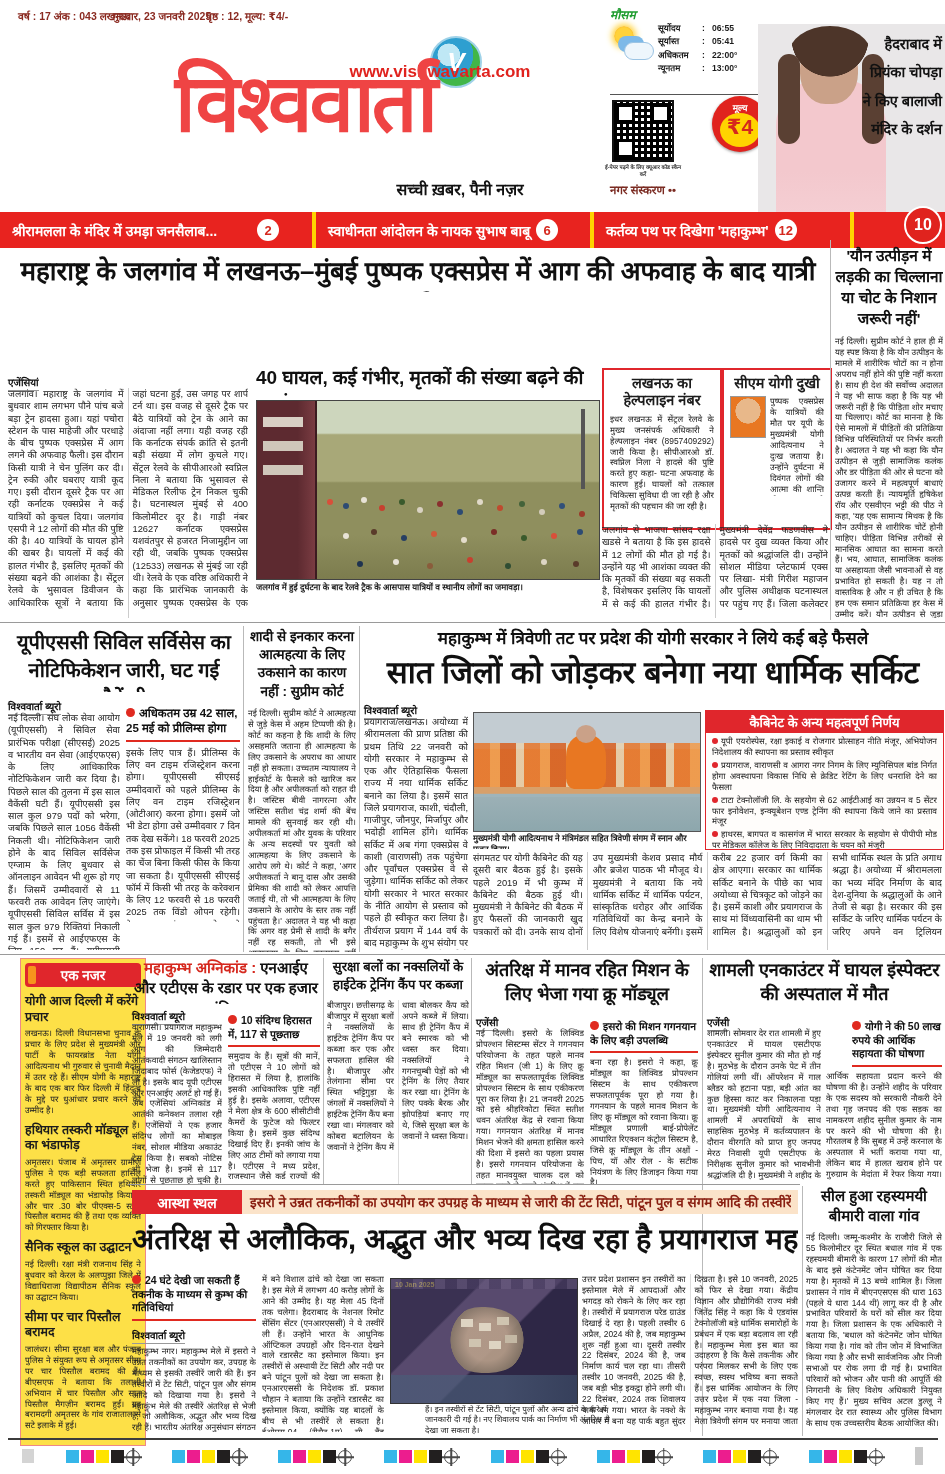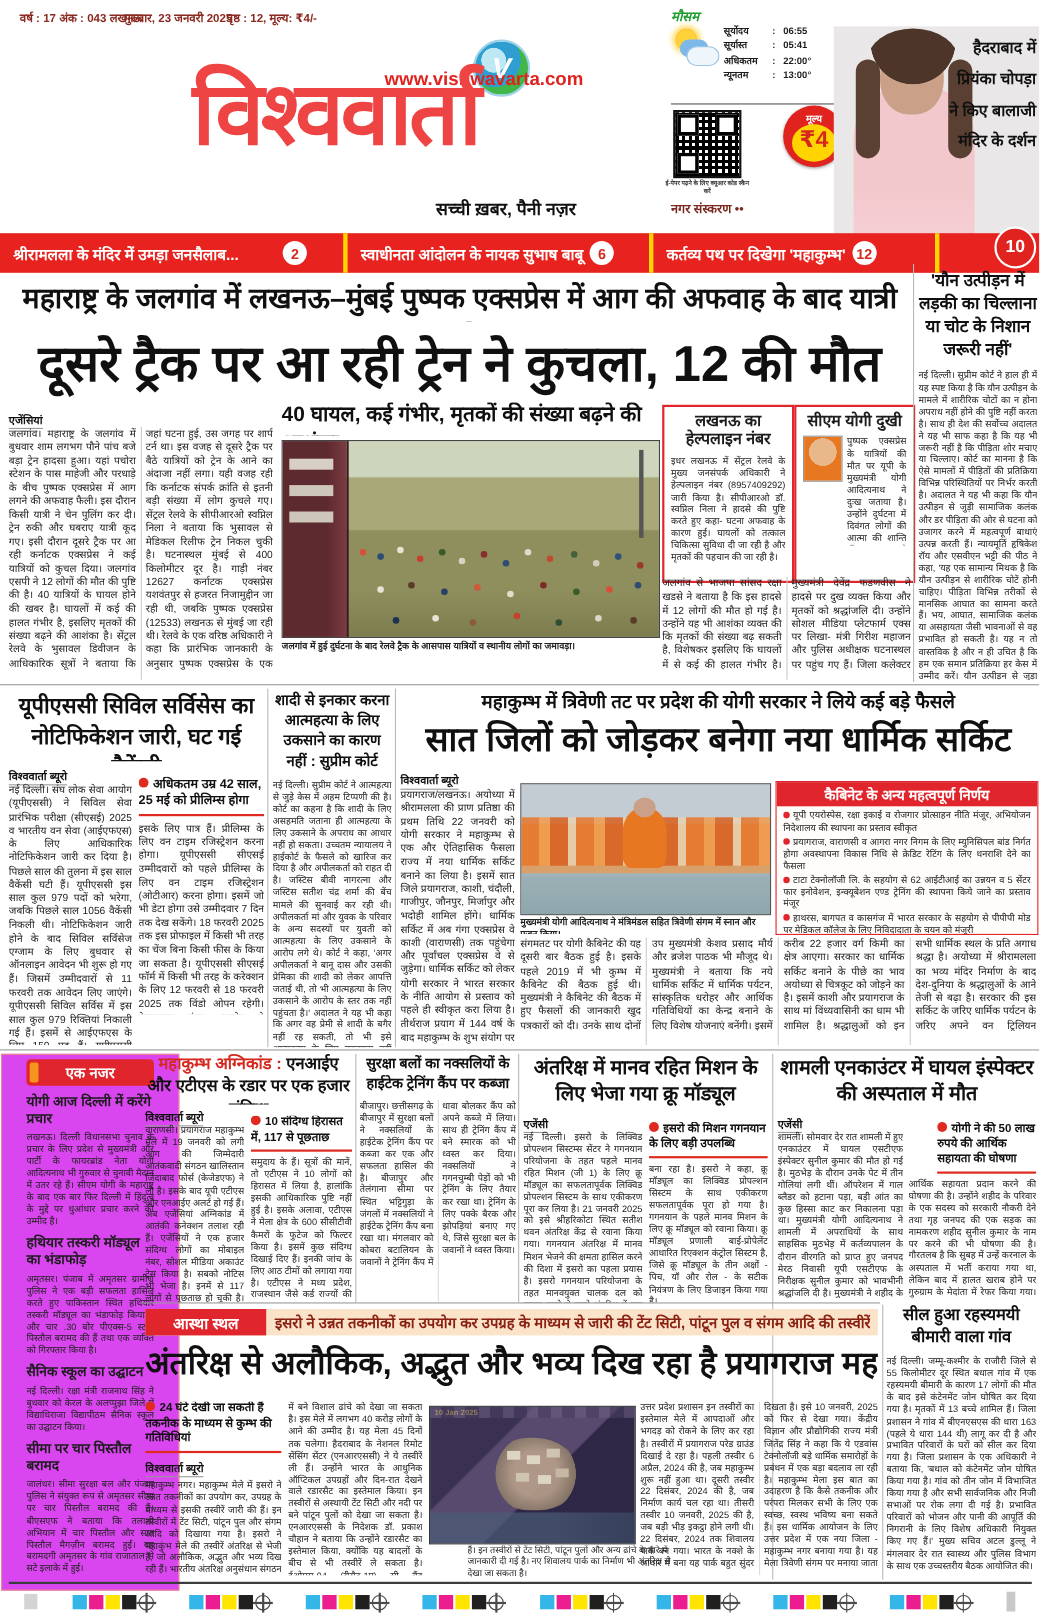--- a/index.html
+++ b/index.html
@@ -121,21 +121,20 @@
     </div>
     <div style="width:4px;height:36px;background:#ffd400;"></div>
     <div class="nav-item" style="width:244px;padding-left:12px;">
       <span>कर्तव्य पथ पर दिखेगा 'महाकुम्भ'</span>
       <span class="pgnum">12</span>
     </div>
     <div style="width:4px;height:36px;background:#ffd400;"></div>
   </div>
 
   <div class="abs hl center" style="left:8px;top:254px;width:820px;font-size:26px;line-height:1.35;overflow:hidden;height:38px;">महाराष्ट्र के जलगांव में लखनऊ–मुंबई पुष्पक एक्सप्रेस में आग की अफवाह के बाद यात्री कूदे</div>
-  <div class="abs hl center" style="left:8px;top:296px;width:820px;font-size:46px;font-weight:900;line-height:68px;height:70px;overflow:hidden;white-space:nowrap;">दूसरे ट्रैक पर आ रही ट्रेन ने कुचला, 12 की मौत</div>
 
   <div class="abs" style="left:8px;top:372px;"><span class="byline">एजेंसियां</span></div>
   <div class="abs body-txt" style="left:8px;top:388px;width:240px;height:230px;columns:2;column-gap:9px;column-rule:1px solid #ccc;">जलगांव। महाराष्ट्र के जलगांव में बुधवार शाम लगभग पौने पांच बजे बड़ा ट्रेन हादसा हुआ। यहां पचोरा स्टेशन के पास माहेजी और परधाड़े के बीच पुष्पक एक्सप्रेस में आग लगने की अफवाह फैली। इस दौरान किसी यात्री ने चेन पुलिंग कर दी। ट्रेन रुकी और घबराए यात्री कूद गए। इसी दौरान दूसरे ट्रैक पर आ रही कर्नाटक एक्सप्रेस ने कई यात्रियों को कुचल दिया। जलगांव एसपी ने 12 लोगों की मौत की पुष्टि की है। 40 यात्रियों के घायल होने की खबर है। घायलों में कई की हालत गंभीर है, इसलिए मृतकों की संख्या बढ़ने की आशंका है। सेंट्रल रेलवे के भुसावल डिवीजन के आधिकारिक सूत्रों ने बताया कि जहां घटना हुई, उस जगह पर शार्प टर्न था। इस वजह से दूसरे ट्रैक पर बैठे यात्रियों को ट्रेन के आने का अंदाजा नहीं लगा। यही वजह रही कि कर्नाटक संपर्क क्रांति से इतनी बड़ी संख्या में लोग कुचले गए। सेंट्रल रेलवे के सीपीआरओ स्वप्निल निला ने बताया कि भुसावल से मेडिकल रिलीफ ट्रेन निकल चुकी है। घटनास्थल मुंबई से 400 किलोमीटर दूर है। गाड़ी नंबर 12627 कर्नाटक एक्सप्रेस यशवंतपुर से हजरत निजामुद्दीन जा रही थी, जबकि पुष्पक एक्सप्रेस (12533) लखनऊ से मुंबई जा रही थी। रेलवे के एक वरिष्ठ अधिकारी ने कहा कि प्रारंभिक जानकारी के अनुसार पुष्पक एक्सप्रेस के एक कोच के अंदर 'हॉट एक्सल' या 'ब्रेक-बाइंडिंग (जैमिंग)' के कारण चिंगारी उठी और कुछ यात्री घबरा गए। उन्होंने जंजीर खींची और उनमें से कुछ नीचे कूद गए। जलगांव जिला कलेक्टर आयुष प्रसाद ने बताया कि इस घटना में पुष्पक एक्सप्रेस के यात्री कर्नाटक एक्सप्रेस की चपेट में आ गए। घटनास्थल पर राहत एवं बचाव कार्य जारी है। इस दुर्घटना में 7 से 8 यात्रियों की मौत हो गई। घायलों को तत्काल ग्रामीण अस्पताल सहित कुल तीन अस्पतालों में भर्ती कराया गया है।</div>
 
   <div class="abs hl" style="left:256px;top:366px;width:342px;font-size:19px;line-height:1.3;height:30px;overflow:hidden;">40 घायल, कई गंभीर, मृतकों की संख्या बढ़ने की आशंका</div>
 
   <div class="abs" style="left:256px;top:400px;width:342px;height:178px;border:1px solid #444;overflow:hidden;
        background:linear-gradient(180deg,#cdd6bd 0 18%,#a8a878 19% 45%,#8f8f5e 46% 75%,#7c7c4e 100%);">
     <div class="abs" style="left:0;top:0;width:58px;height:178px;background:linear-gradient(90deg,#5d2a30 0 70%,#7a3c42 100%);border-right:2px solid #3c1b20;"></div>
     <div class="abs" style="left:6px;top:16px;width:40px;height:10px;background:#d8cfc4;"></div>
@@ -201,21 +200,21 @@
       <div class="body-sm" style="margin-bottom:2px;"><span class="dot" style="display:inline-block;width:6px;height:6px;border-radius:50%;background:#e0262c;margin-right:3px;"></span><span>टाटा टेक्नोलॉजी लि. के सहयोग से 62 आईटीआई का उन्नयन व 5 सेंटर फार इनोवेशन, इन्क्यूबेशन एण्ड ट्रेनिंग की स्थापना किये जाने का प्रस्ताव मंजूर</span></div>
       <div class="body-sm" style="margin-bottom:2px;"><span class="dot" style="display:inline-block;width:6px;height:6px;border-radius:50%;background:#e0262c;margin-right:3px;"></span><span>हाथरस, बागपत व कासगंज में भारत सरकार के सहयोग से पीपीपी मोड पर मेडिकल कॉलेज के लिए निविदादाता के चयन को मंजूरी</span></div>
 
     </div>
   </div>
 
   <div class="abs body-txt" style="left:473px;top:852px;width:469px;height:98px;columns:4;column-gap:10px;column-rule:1px solid #ccc;">संगमतट पर योगी कैबिनेट की यह दूसरी बार बैठक हुई है। इसके पहले 2019 में भी कुम्भ में कैबिनेट की बैठक हुई थी। मुख्यमंत्री ने कैबिनेट की बैठक में हुए फैसलों की जानकारी खुद पत्रकारों को दी। उनके साथ दोनों उप मुख्यमंत्री केशव प्रसाद मौर्य और ब्रजेश पाठक भी मौजूद थे। मुख्यमंत्री ने बताया कि नये धार्मिक सर्किट में धार्मिक पर्यटन, सांस्कृतिक धरोहर और आर्थिक गतिविधियों का केन्द्र बनाने के लिए विशेष योजनाएं बनेंगी। इसमें करीब 22 हजार वर्ग किमी का क्षेत्र आएगा। सरकार का धार्मिक सर्किट बनाने के पीछे का भाव अयोध्या से चित्रकूट को जोड़ने का है। इसमें काशी और प्रयागराज के साथ मां विंध्यवासिनी का धाम भी शामिल है। श्रद्धालुओं को इन सभी धार्मिक स्थल के प्रति अगाध श्रद्धा है। अयोध्या में श्रीरामलला का भव्य मंदिर निर्माण के बाद देश-दुनिया के श्रद्धालुओं के आने तेजी से बढ़ा है। सरकार की इस सर्किट के जरिए धार्मिक पर्यटन के जरिए अपने वन ट्रिलियन इकोनामी के लक्ष्य को मजबूत करने की है। सीएम ने कहा कि प्रदेश सरकार द्वारा संचालित एक्सप्रेसवे के माध्यम से कनेक्टिविटी नेटवर्क विकास और क्षेत्र में औद्योगिक परियोजनाओं का विकास हो रहा है। वर्तमान में प्रदेश के पश्चिमांचल, मध्यांचल, पूर्वांचल और बुंदेलखंड क्षेत्र एक्सप्रेसवे से आच्छादित हैं और अब दूरवर्ती दाक्षिणी-पूर्वी विंध्य क्षेत्र में सामाजिक एवं आर्थिक विकास के लिए एक्सप्रेसवे का निर्माण किया जाना आवश्यक है। इस दृष्टि से प्रयागराज, मीरजापुर, वाराणसी, चंदौली एवं सोनभद्र को जोड़ते हुए 320 किमी लंबाई वाले नए एक्सप्रेसवे का निर्माण किया जाएगा।</div>
 
   <div class="hline" style="left:0;top:954px;width:945px;"></div>
 
-  <div class="abs" style="left:1px;top:958px;width:116px;height:478px;border:1.5px solid #e88;padding:4px 22px;overflow:hidden;background:#d946ef;">
+  <div class="abs" style="left:20px;top:958px;width:116px;height:478px;border:1.5px solid #e88;padding:4px 4px;overflow:hidden;background:#fde047;">
     <div style="background:#e0262c;border-radius:4px;color:#fff;font-weight:bold;font-size:13.5px;text-align:center;padding:3px 0;position:relative;">
       <span style="position:absolute;left:3px;top:3px;bottom:3px;width:8px;background:#f7941d;border-radius:2px;"></span>
       <span>एक नजर</span>
     </div>
     <div>
       <div class="ek-title">योगी आज दिल्ली में करेंगे प्रचार</div>
       <div class="body-sm">लखनऊ। दिल्ली विधानसभा चुनाव के प्रचार के लिए प्रदेश से मुख्यमंत्री और पार्टी के फायरब्रांड नेता योगी आदित्यनाथ भी गुरुवार से चुनावी मैदान में उतर रहे हैं। सीएम योगी के महाराष्ट्र के बाद एक बार फिर दिल्ली में हिंदुत्व के मुद्दे पर धुआंधार प्रचार करने की उम्मीद है।</div>
     </div>
     <div>
       <div class="ek-title">हथियार तस्करी मॉड्यूल का भंडाफोड़</div>

